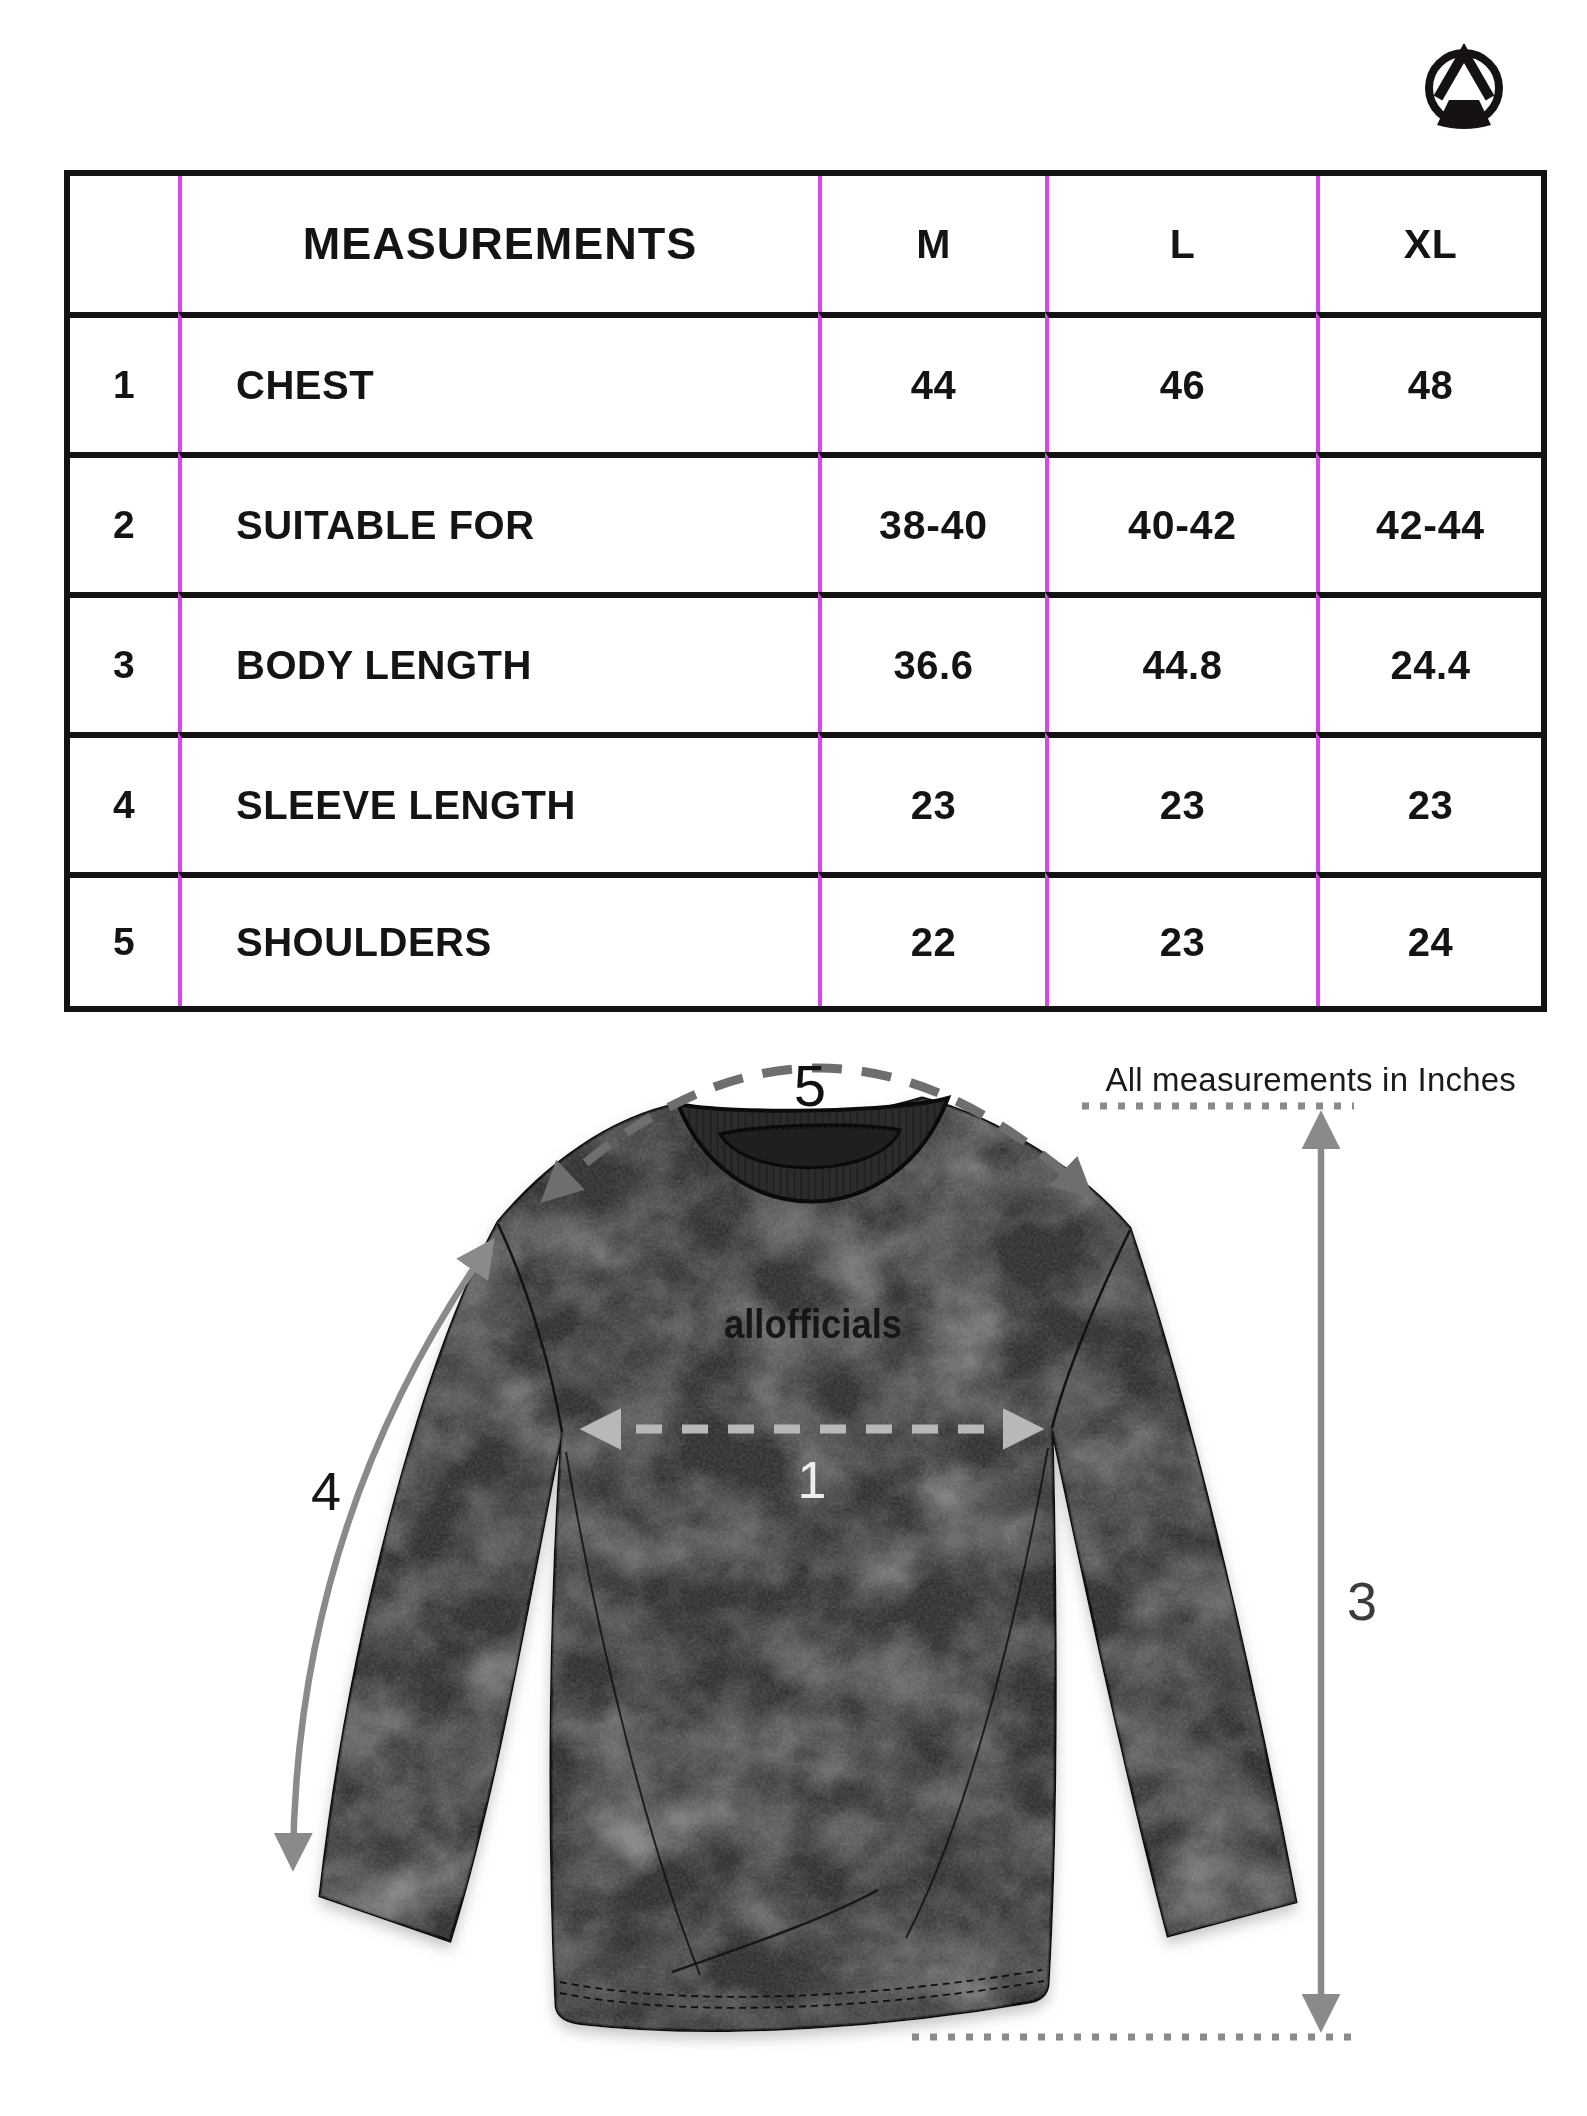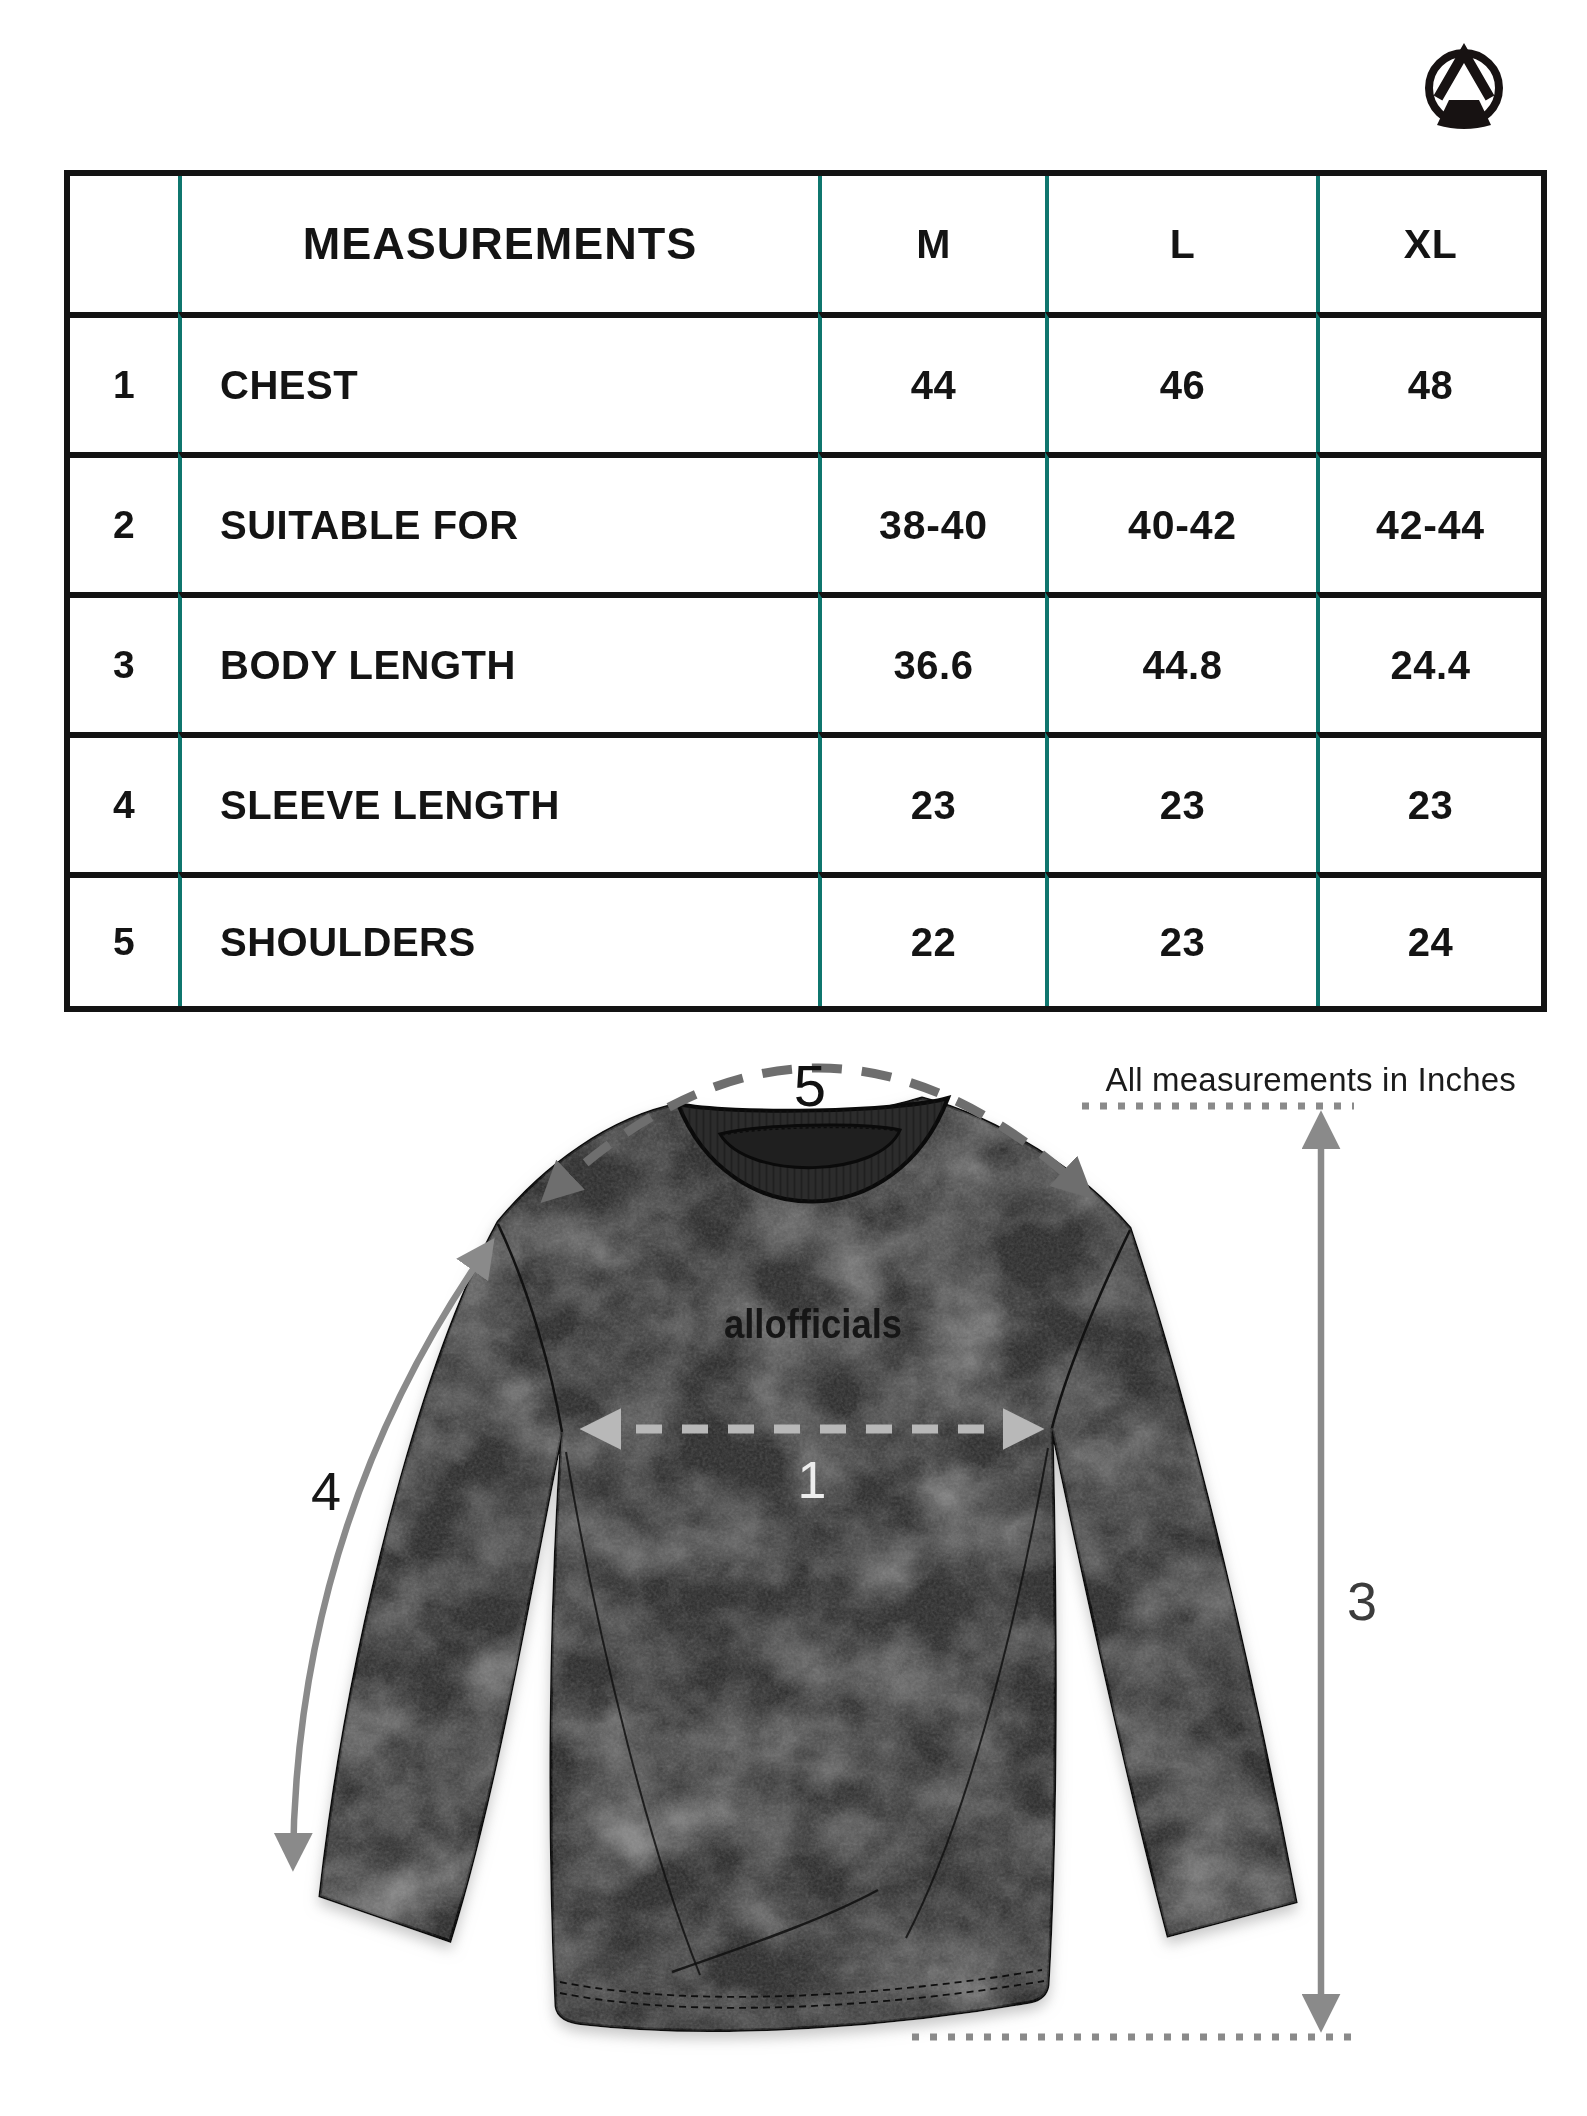--- a/index.html
+++ b/index.html
@@ -13,26 +13,26 @@
   .size-table{
     position:absolute;left:64px;top:170px;width:1483px;height:842px;
     box-sizing:border-box;border:6px solid #131313;
     display:grid;
     grid-template-columns:108px 640px 227px 271px 1fr;
     grid-template-rows:136px 140px 140px 140px 140px 1fr;
     background:#fff;
   }
   .cell{
     display:flex;align-items:center;justify-content:center;
-    border-left:4px solid #0f766e;border-top:6px solid #131313;
+    border-left:4px solid #d946ef;border-top:6px solid #131313;
     font-weight:700;font-size:40px;letter-spacing:.5px;white-space:nowrap;
   }
   .cell.first-col{border-left:none;}
   .cell.header-row{border-top:none;}
-  .cell.label-cell{justify-content:flex-start;padding-left:38px;}
+  .cell.label-cell{justify-content:flex-start;padding-left:54px;}
   .cell.table-title{font-size:45px;letter-spacing:1px;}
   .cell.size-letter{font-size:41px;}
   .cell.small-num{font-size:41px;letter-spacing:.8px;}
   .cell.row-num{font-size:39px;}
   
   .units-note{
     position:absolute;left:1080px;top:1033px;width:436px;text-align:right;
     font-size:33px;font-weight:400;color:#1b1b1b;letter-spacing:.2px;margin-top:28px;
   }
   

